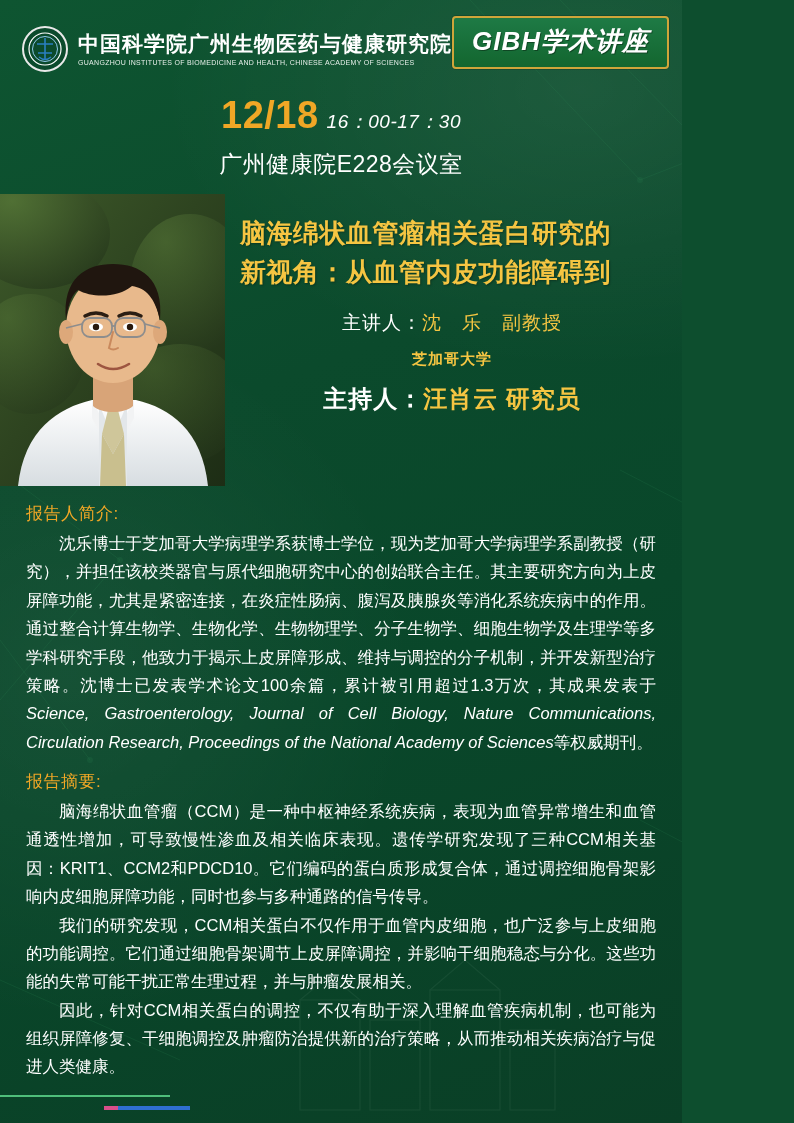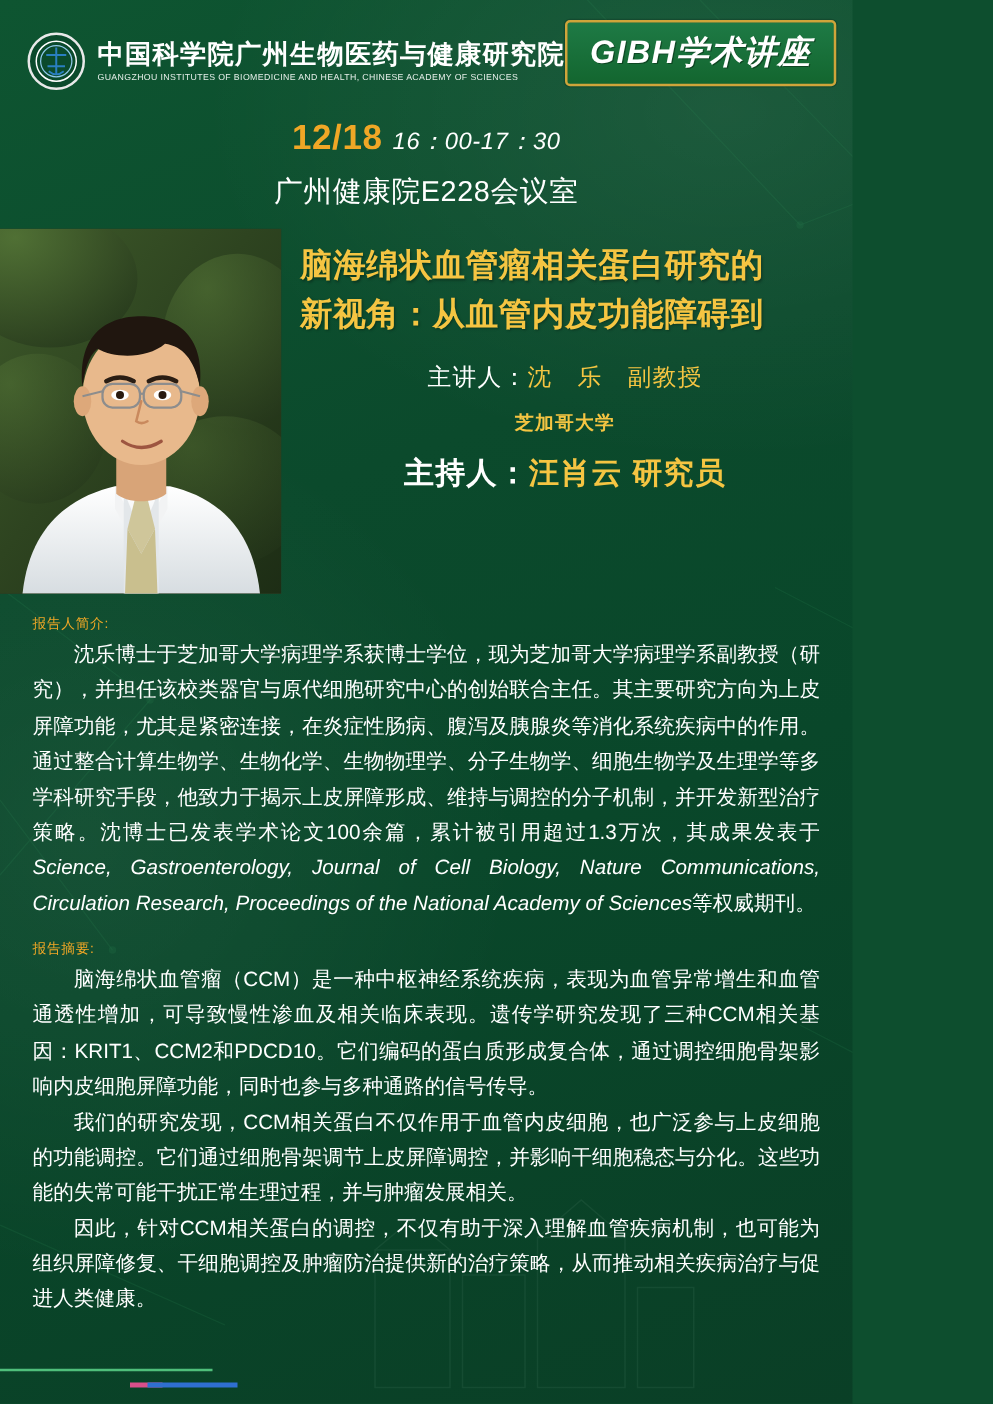--- a/index.html
+++ b/index.html
@@ -77,21 +77,21 @@
     text-shadow: 1px 1px 0 rgba(0,0,0,0.35);
   }
 
   
   .datebar {
     text-align: center;
     margin-top: 8px;
   }
   .date-main {
     color: #f0a726;
-    font-size: 28px;
+    font-size: 38px;
     font-weight: bold;
     letter-spacing: 0.5px;
   }
   .date-time {
     color: #ffffff;
     font-size: 19px;
     margin-left: 8px;
     letter-spacing: 0.5px;
     font-style: italic;
   }
@@ -117,21 +117,21 @@
     height: 292px;
     overflow: hidden;
     background: #2b3a20;
   }
   .photo svg { display: block; }
 
   .titles {
     position: absolute;
     left: 240px;
     right: 18px;
-    top: 10px;
+    top: 20px;
   }
   .talk-title {
     color: #f5c542;
     font-size: 26px;
     font-weight: bold;
     line-height: 1.5;
     letter-spacing: 0.5px;
     text-shadow: 1px 1px 2px rgba(0,0,0,0.3);
   }
   .speaker-line {
@@ -161,21 +161,21 @@
   }
   .host-line .name { color: #f5c542; }
 
   
   .body-area {
     position: relative;
     padding: 16px 26px 0 26px;
   }
   .section-label {
     color: #f0a726;
-    font-size: 11px;
+    font-size: 17px;
     margin-bottom: 4px;
     letter-spacing: 0.5px;
   }
   .para {
     color: #ffffff;
     font-size: 16.5px;
     line-height: 1.72;
     text-align: justify;
     text-justify: inter-ideograph;
     text-indent: 2em;

